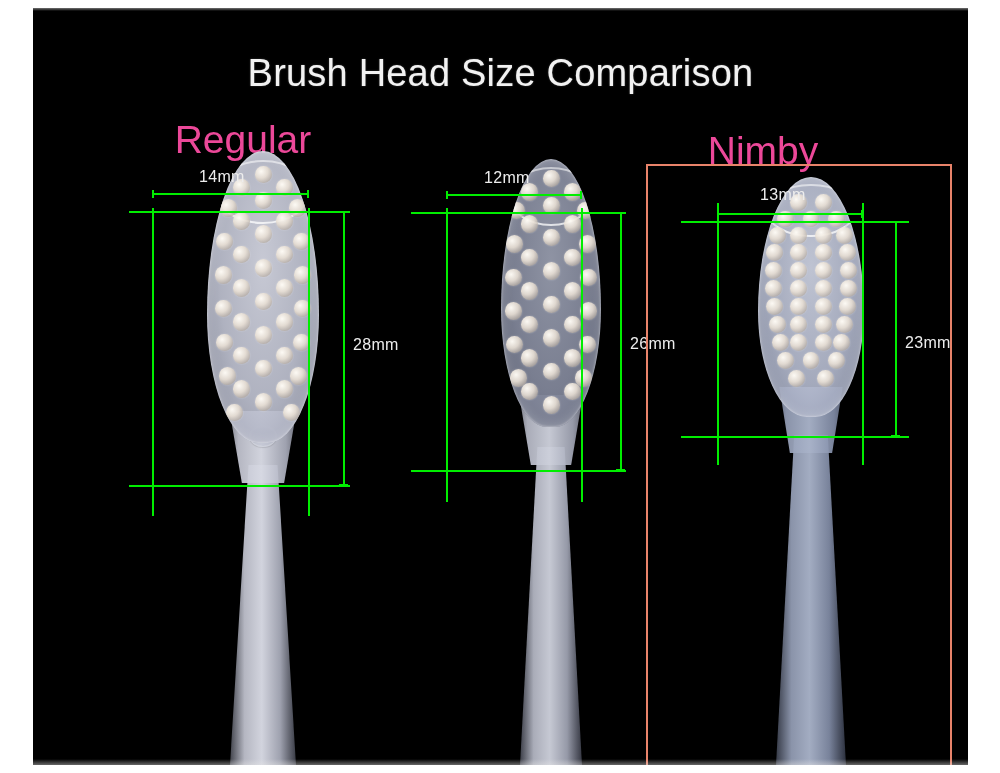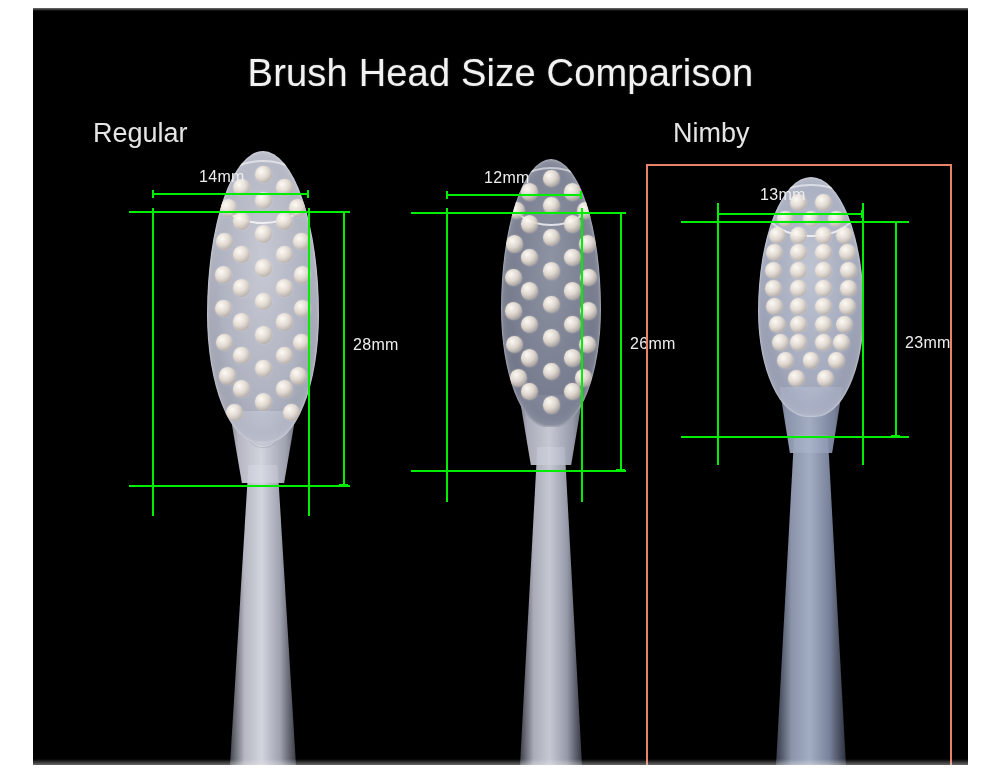--- a/index.html
+++ b/index.html
@@ -24,22 +24,22 @@
     background:linear-gradient(to top,rgba(230,230,230,.45),rgba(0,0,0,0));
   }
 
   
   .title{
     position:absolute;left:0;right:0;top:44px;text-align:center;
     color:#f2f2f2;font-size:38px;letter-spacing:.2px;font-weight:400;
     text-shadow:0 0 2px rgba(255,255,255,.25);
   }
   .col-label{
-    position:absolute;top:110px;color:#e5e5e5;font-size:27px;
-    font-weight:400;white-space:nowrap;
+    position:absolute;top:110px;color:#ec4899;font-size:39px;
+    font-weight:400;text-align:center;white-space:nowrap;
   }
 
   
   .brush{position:absolute;bottom:0;}
   .neck{
     position:absolute;left:50%;transform:translateX(-50%);
     bottom:0;
     background:linear-gradient(to right,
       rgba(120,124,140,.55) 0%,
       rgba(196,198,210,.92) 22%,
@@ -138,21 +138,21 @@
 </style>
 </head>
 <body>
 
 <div id="stage">
   <div id="photo" style="background: rgb(0, 0, 0);">
 
     <div class="title">Brush Head Size Comparison</div>
 
     <div class="col-label" style="left:60px;width:300px;">Regular</div>
-    <div class="col-label" style="left:640px;width:260px;">Nimby</div>
+    <div class="col-label" style="left:600px;width:260px;margin-top:11px;">Nimby</div>
 
     <div class="brush" style="left:120px;width:220px;height:757px;">
       <div class="neck" style="width:66px;height:300px;clip-path:polygon(28% 0,72% 0,100% 100%,0 100%);"></div>
       <div class="neck" style="width:88px;height:72px;bottom:282px;border-radius:10px 10px 0 0;
                   clip-path:polygon(12% 0,88% 0,74% 100%,26% 100%);"></div>
       <div class="dimple" style="width:26px;height:20px;bottom:318px;background:rgba(186,190,206,.5);"></div>
       <div class="head regular" style="width:112px;height:292px;bottom:322px;">
         <div class="rim"></div>
         <div class="gloss"></div>
         <div class="tufts">

